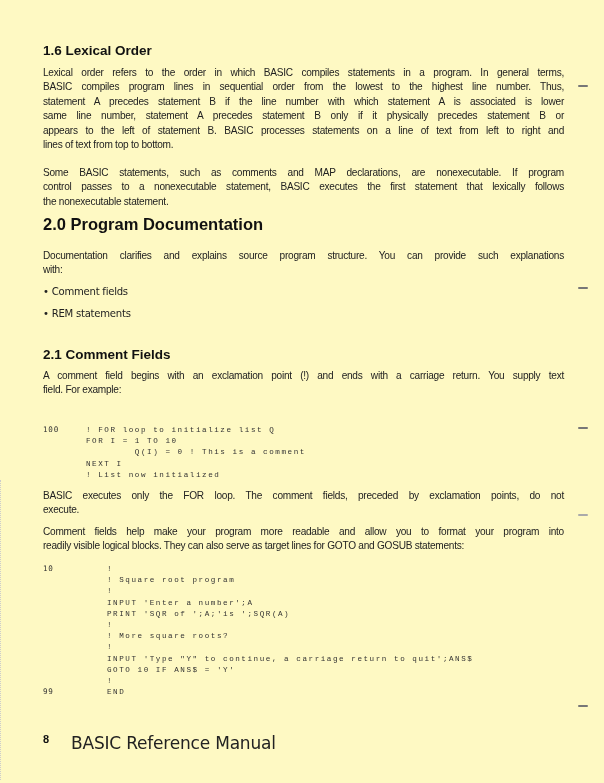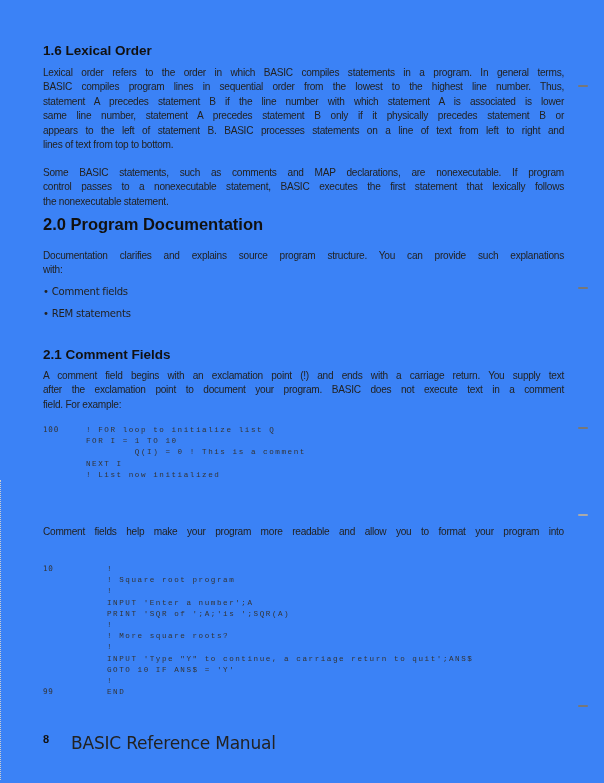--- a/index.html
+++ b/index.html
@@ -1,17 +1,17 @@
 <!DOCTYPE html>
 <html><head>
 <meta charset="utf-8">
 <style>
   html, body { margin: 0; padding: 0; background: #ffffff; }
   body { width: 604px; height: 783px; position: relative; overflow: hidden; color: #1a1a1a; }
-  .page { position: absolute; left: 0; top: 0; width: 604px; height: 783px; background: #3b82f6; }
+  .page { position: absolute; left: 0; top: 0; width: 604px; height: 783px; background: #fef9c3; }
   .sans-head { font-family: "Liberation Sans", sans-serif; font-weight: bold; color: #111; position: absolute; left: 43px; }
   .h2 { font-size: 13.5px; top: 43px; }
   .h1 { font-size: 16.5px; }
   .body { font-family: Liberation Sans, sans-serif; font-size: 10.1px; line-height: 14.4px; color: #222; position: absolute; left: 43px; width: 521px; text-align: justify; letter-spacing: -0.25px; }
   .body .ln { display: block; text-align: justify; text-align-last: justify; white-space: nowrap; }
   .body .ln.last { text-align-last: left; }
   .bullet { font-family: "DejaVu Sans", sans-serif; font-size: 10.1px; color: #222; position: absolute; left: 43px; letter-spacing: -0.25px; }
   .code { font-family: Liberation Mono, monospace; font-size: 7.6px; color: #333; position: absolute; white-space: pre; letter-spacing: 1.55px; line-height: 11.2px; }
   .lnum { font-family: "DejaVu Sans Mono", monospace; font-size: 7.6px; color: #333; position: absolute; left: 43px; letter-spacing: 0.8px; }
   .footer-num { font-family: "Liberation Sans", sans-serif; font-weight: bold; font-size: 11px; position: absolute; left: 43px; top: 733px; color: #111; }
@@ -48,34 +48,38 @@
     <span class="ln last">with:</span>
   </div>
 
   <div class="bullet" style="top:286px;">• Comment fields</div>
   <div class="bullet" style="top:308px;">• REM statements</div>
 
   <div class="sans-head h2" style="top:347px;">2.1  Comment Fields</div>
 
   <div class="body" style="top:369px;">
     <span class="ln">A comment field begins with an exclamation point (!) and ends with a carriage return. You supply text</span>
-    <span class="ln">after the exclamation point to document your program. BASIC does not execute text in a comment</span>
     <span class="ln last">field. For example:</span>
   </div>
 
   <div class="lnum" style="top:425px;">100</div>
   <div class="code" style="left:86px; top:425px;"><span>! FOR loop to initialize list Q</span>
 <span>FOR I = 1 TO 10</span>
 <span>        Q(I) = 0 ! This is a comment</span>
 <span>NEXT I</span>
 <span>! List now initialized</span></div>
 
+  <div class="body" style="top:489px;">
+    <span class="ln">BASIC executes only the FOR loop. The comment fields, preceded by exclamation points, do not</span>
+    <span class="ln last">execute.</span>
+  </div>
 
   <div class="body" style="top:525px;">
     <span class="ln">Comment fields help make your program more readable and allow you to format your program into</span>
+    <span class="ln last">readily visible logical blocks. They can also serve as target lines for GOTO and GOSUB statements:</span>
   </div>
 
   <div class="lnum" style="top:564px;">10</div>
   <div class="lnum" style="top:687px;">99</div>
   <div class="code" style="left:107px; top:564px;"><span>!</span>
 <span>! Square root program</span>
 <span>!</span>
 <span>INPUT 'Enter a number';A</span>
 <span>PRINT 'SQR of ';A;'is ';SQR(A)</span>
 <span>!</span>

